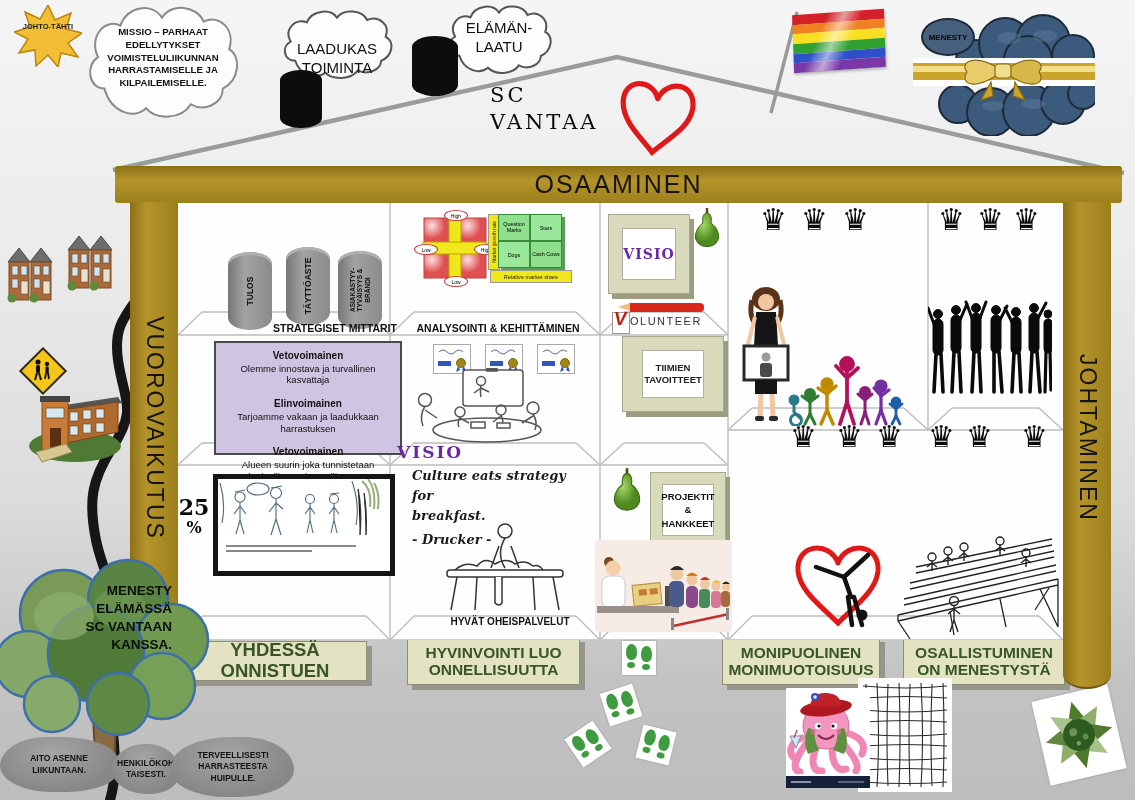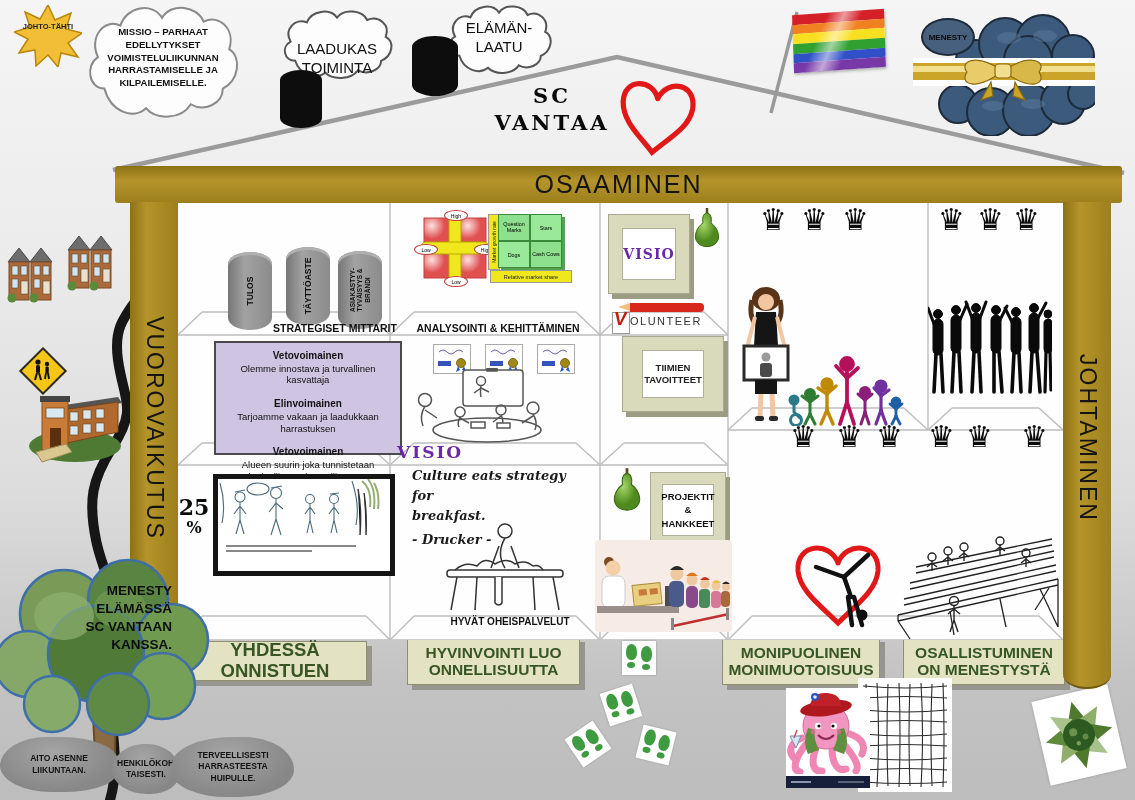--- a/index.html
+++ b/index.html
@@ -88,21 +88,21 @@
 
   <div class="abs" style="left:280px;top:70px;width:42px;height:58px;background:#0d0d0d;border-radius:21px/10px;z-index:3;"></div>
 
   <svg class="abs" style="left:444px;top:3px;z-index:3;" width="110" height="72">
     <use href="#cloud" width="110" height="72" fill="#fdfdfd" stroke="#555" stroke-width="2"></use>
   </svg>
   <div class="cloudtxt ctr" style="left:459px;top:17px;width:80px;height:42px;z-index:4;">ELÄMÄN-LAATU</div>
 
   <div class="abs" style="left:412px;top:36px;width:46px;height:60px;background:#0d0d0d;border-radius:23px/11px;z-index:3;"></div>
 
-  <div class="abs serif" style="left:490px;top:82px;width:124px;text-align:center;font-weight:bold;font-size:21px;letter-spacing:3px;line-height:27px;color:#0a0a0a;z-index:4;">
+  <div class="abs serif" style="left:490px;top:82px;width:124px;text-align:left;font-weight:normal;font-size:21px;letter-spacing:3px;line-height:27px;color:#0a0a0a;z-index:4;">
     <div>SC</div>
     <div>VANTAA</div>
   </div>
   <svg class="abs" style="left:608px;top:68px;z-index:4;transform:rotate(6deg);" width="96" height="94" viewBox="0 0 110 106">
     <path d="M55,34 C47,12 14,14 16,42 C18,64 38,78 55,96 C72,78 94,64 96,42 C98,12 64,10 55,34" fill="none" stroke="#e01818" stroke-width="6" stroke-linecap="round"></path>
   </svg>
 
   <div class="abs" style="left:793px;top:12px;width:92px;height:58px;transform:rotate(-2deg) skewY(-2deg);z-index:3;box-shadow:1px 2px 3px rgba(0,0,0,.25);">
     <div style="height:16.6%;background:#d42028;"></div>
     <div style="height:16.6%;background:#f08020;"></div>

